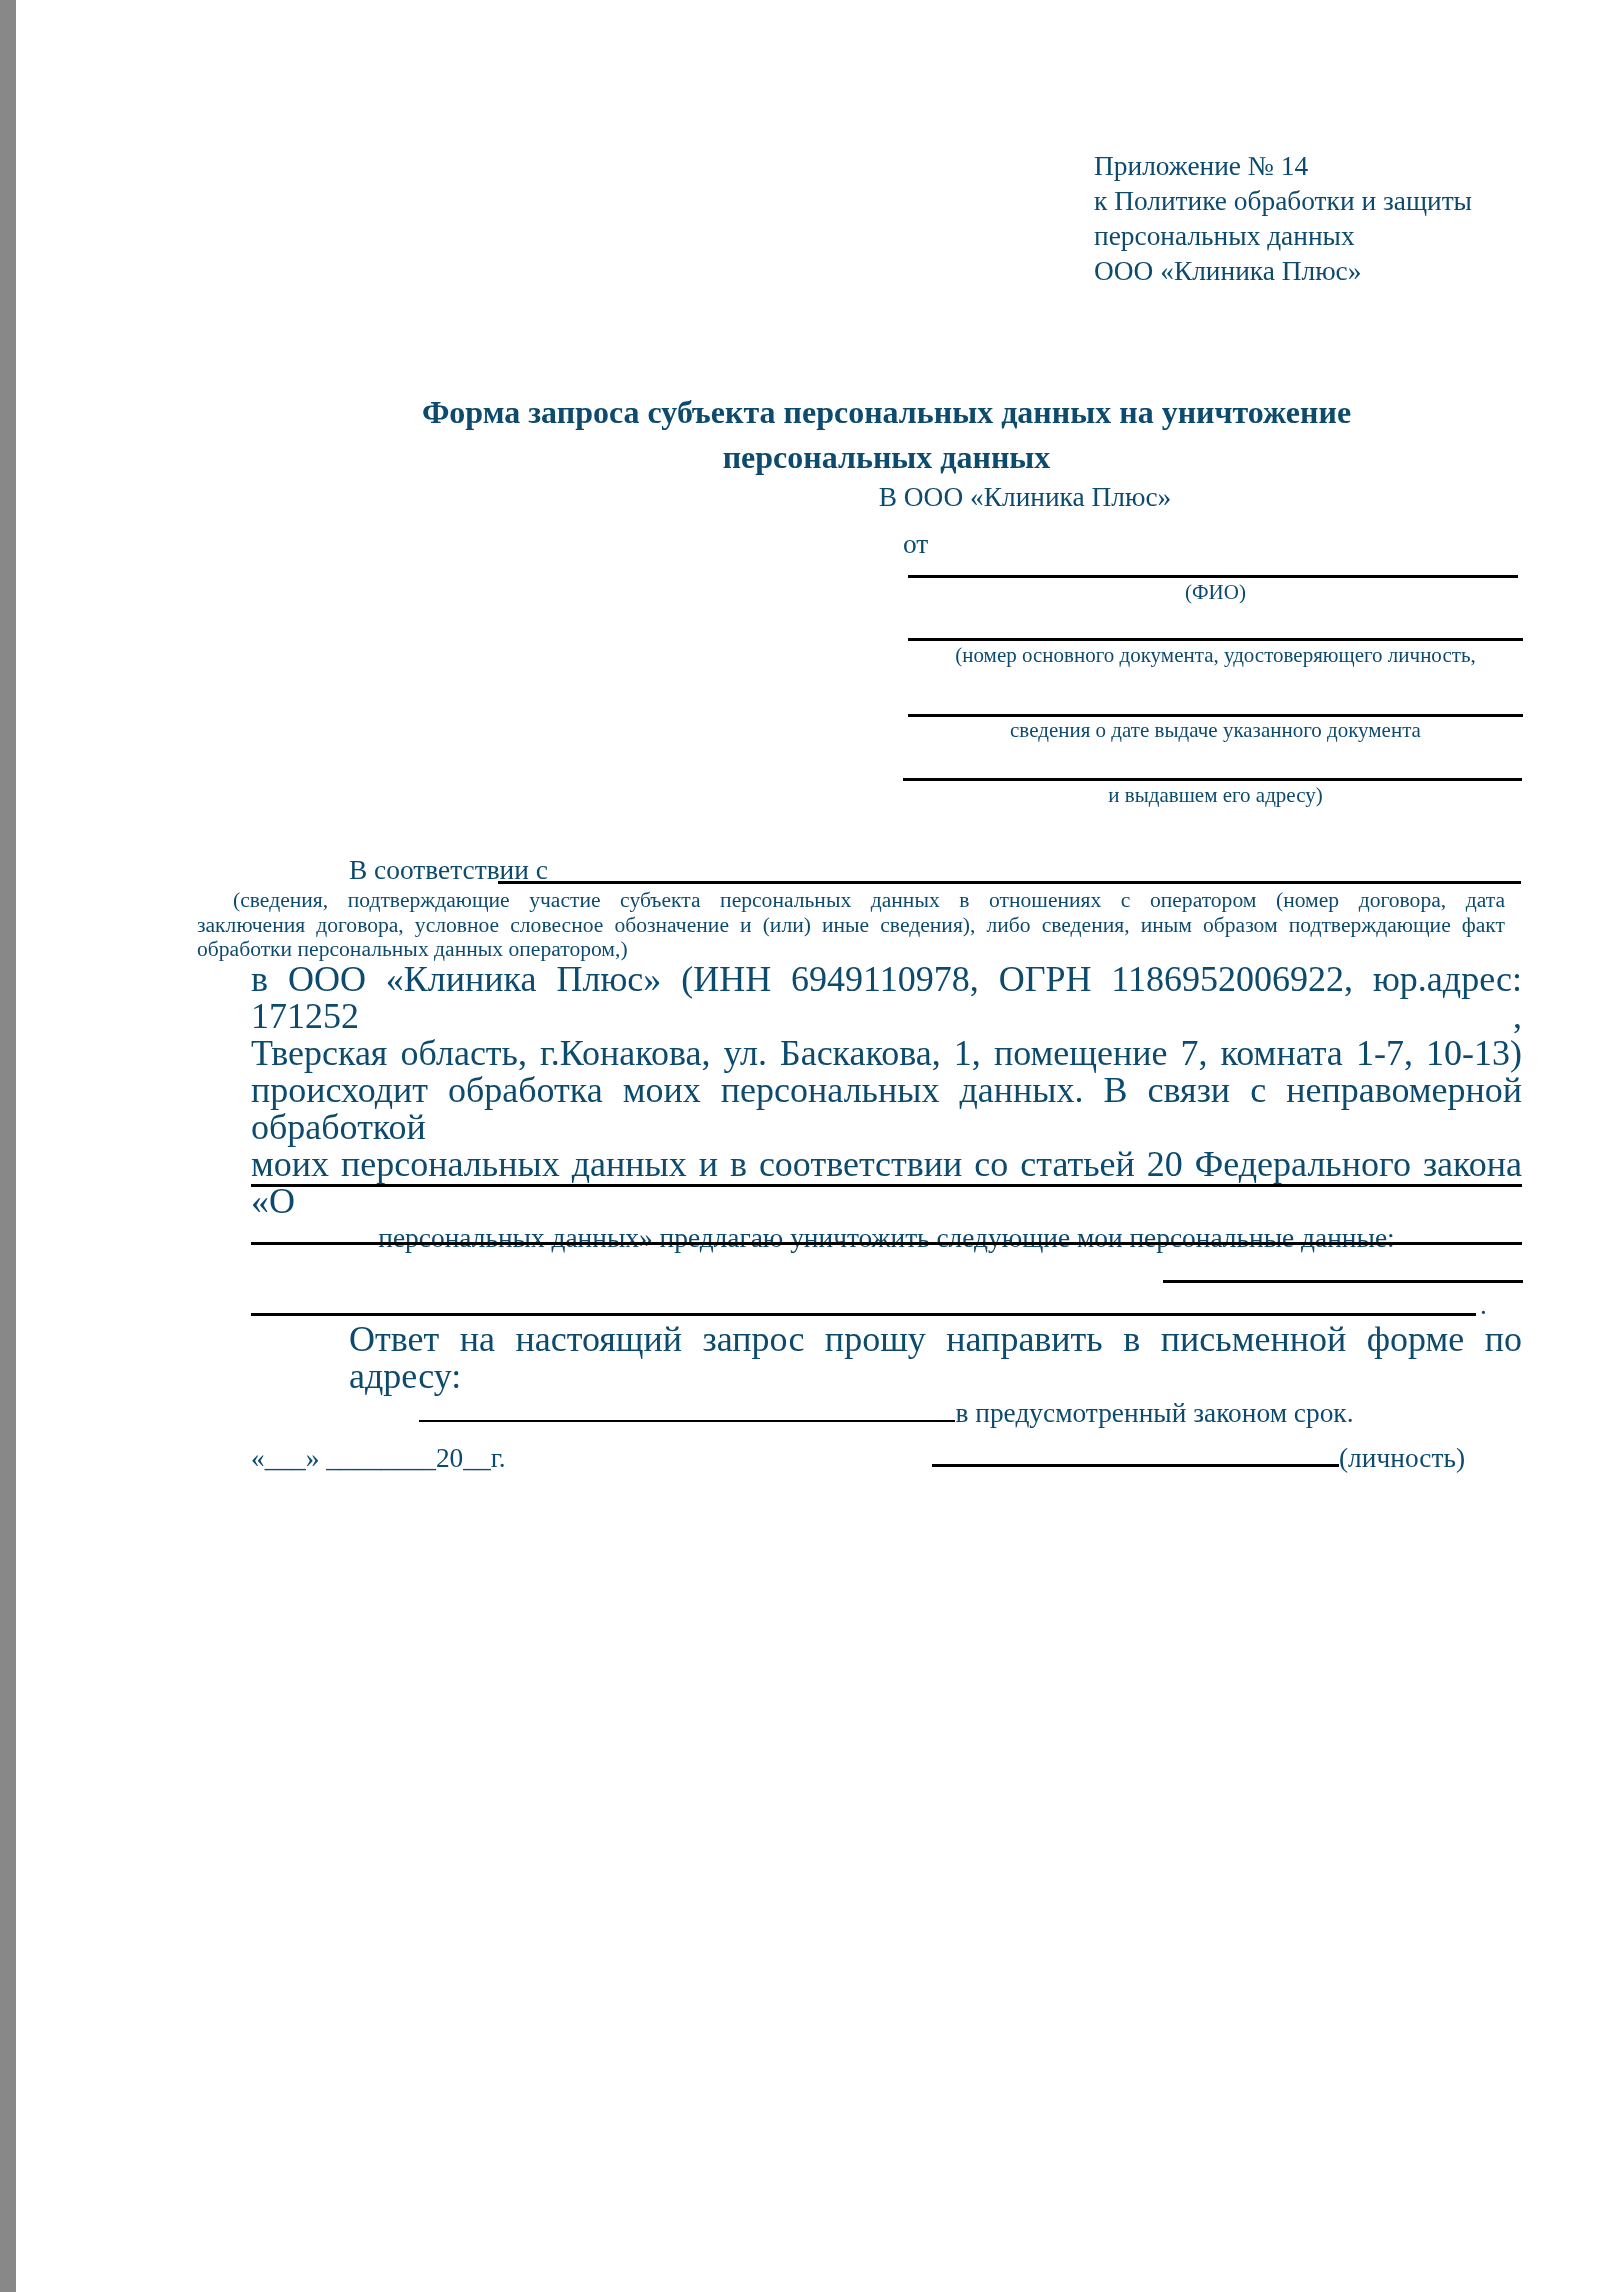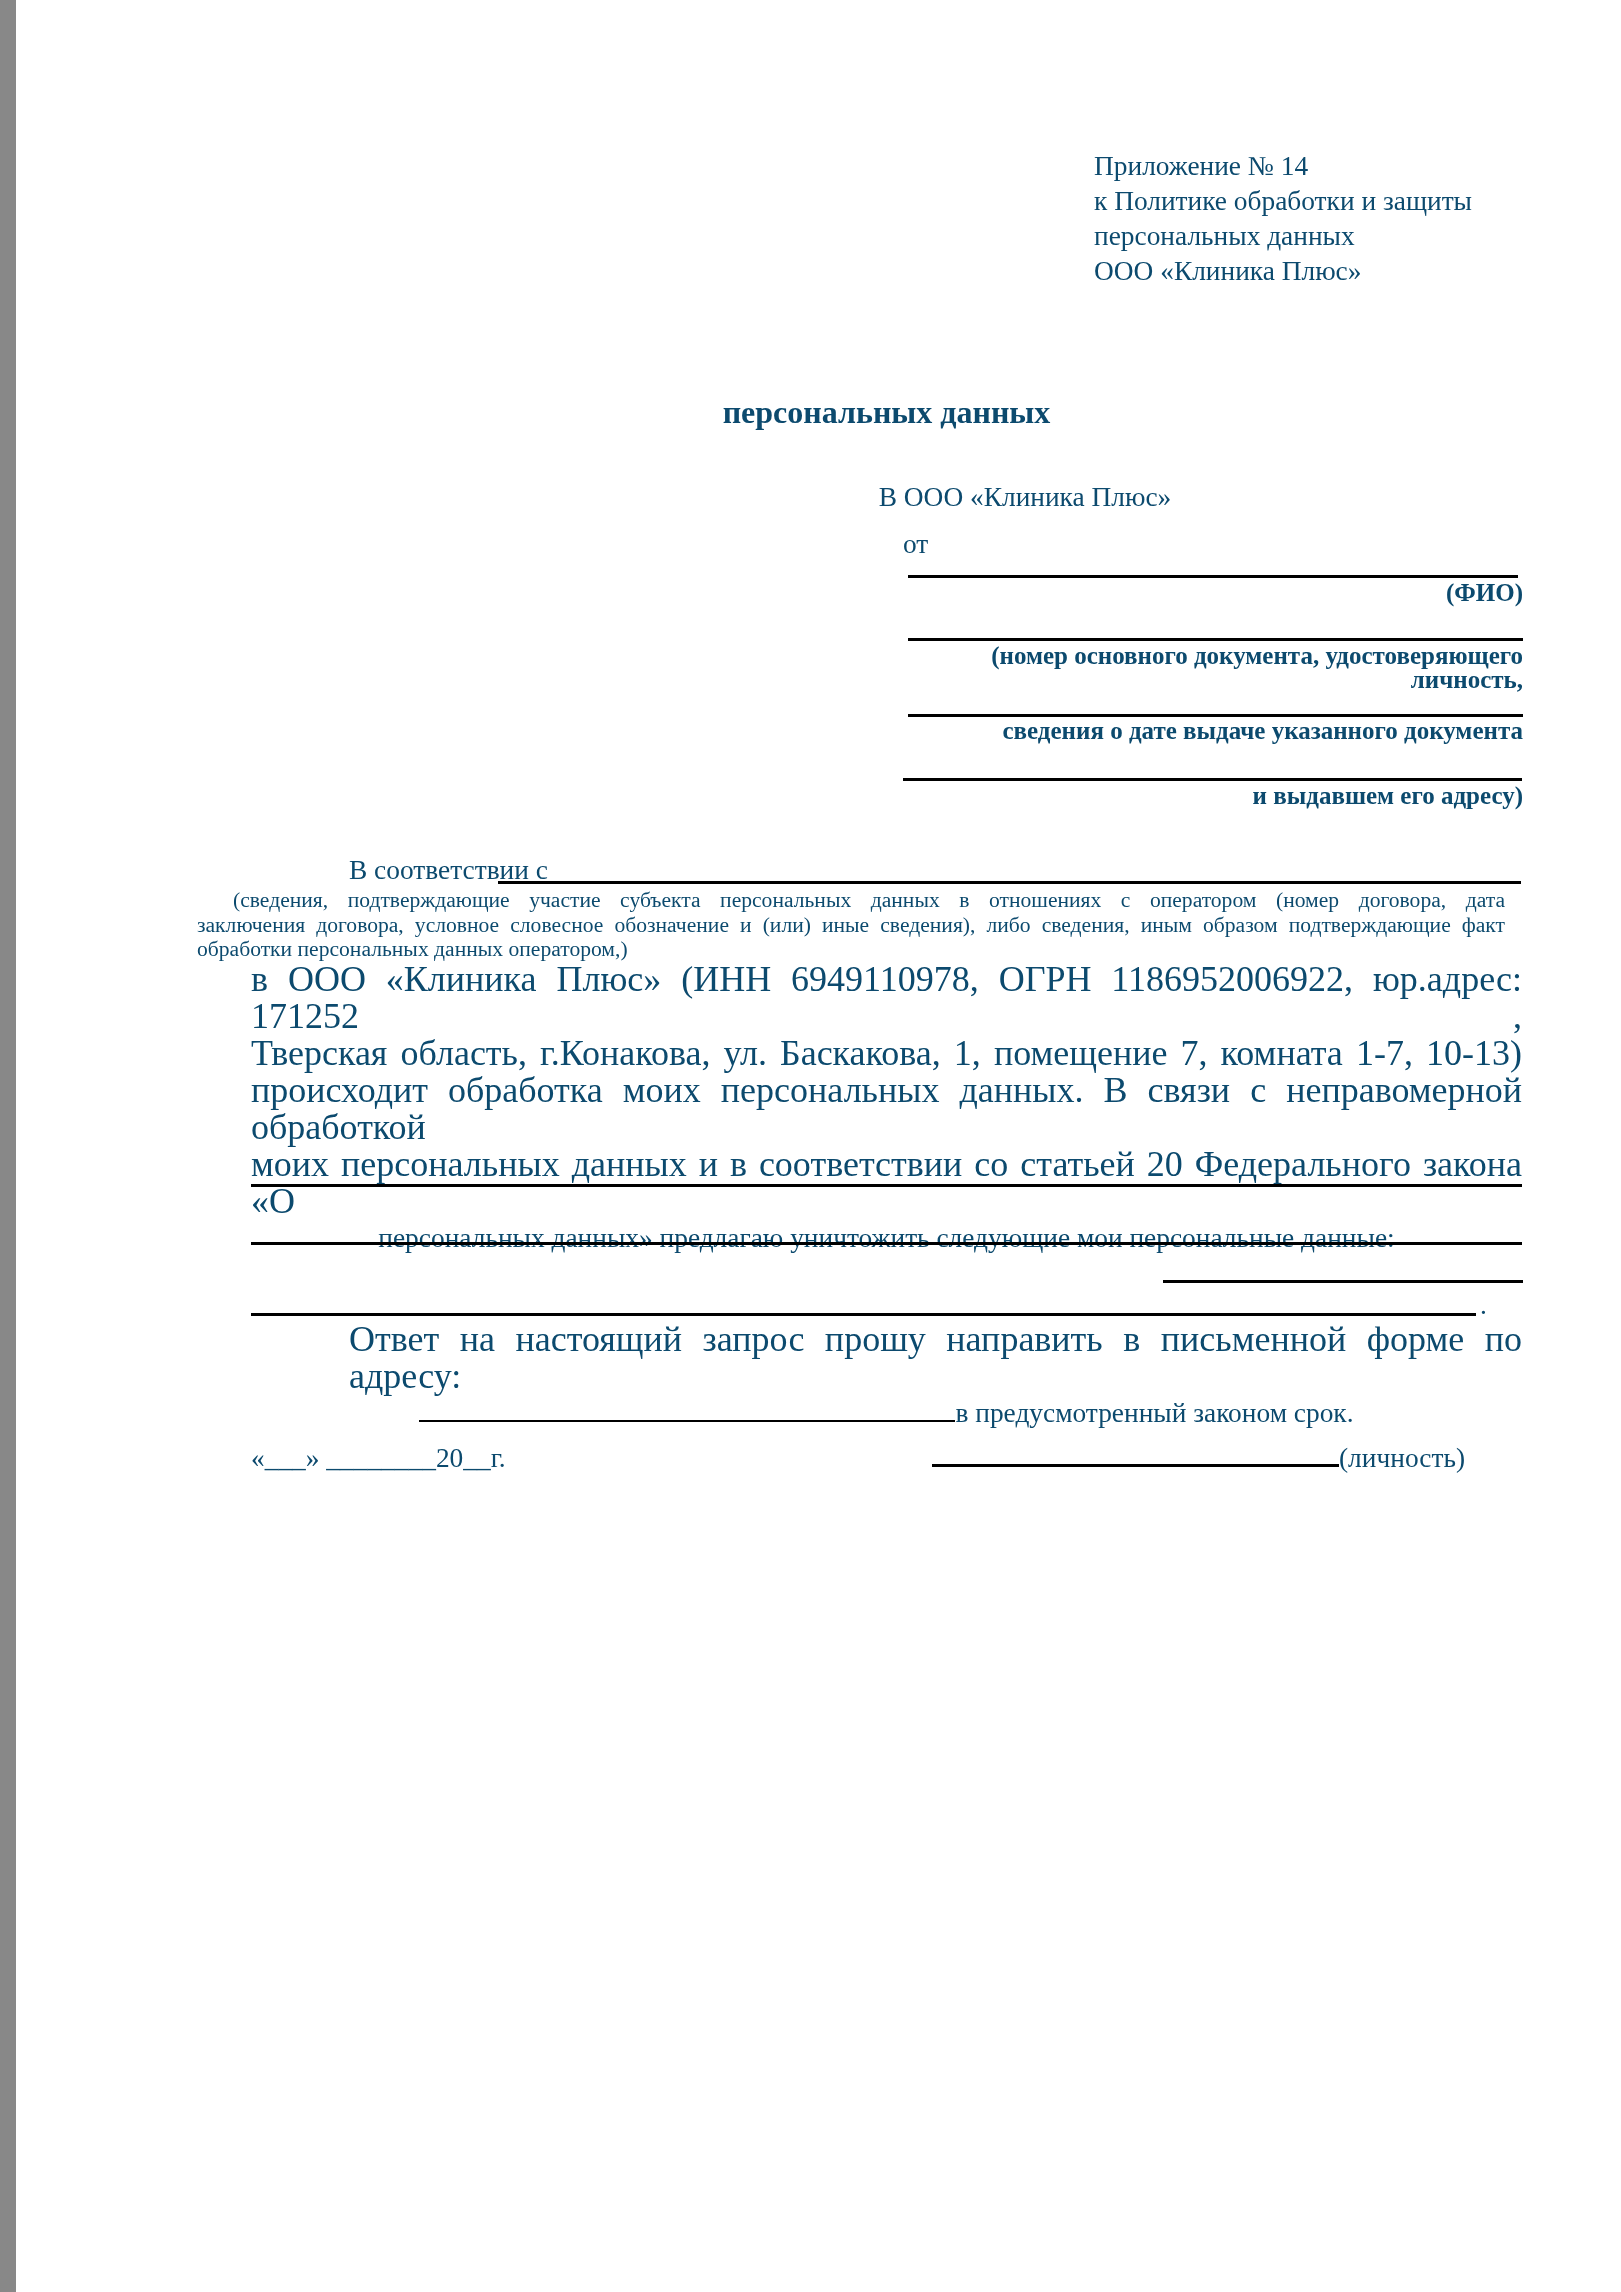--- a/index.html
+++ b/index.html
@@ -22,39 +22,40 @@
   .jline{
     font-size:36px;line-height:37px;
     text-align:justify;text-align-last:justify;
     white-space:normal;
   }
   .jline-last{
     font-size:27.4px;line-height:37px;text-align:center;
   }
   .note{font-size:21.6px;line-height:24.5px;}
   .note .jn{text-align:justify;text-align-last:justify;}
-  .cap{font-size:25px;line-height:23.5px;text-align:right;font-weight:bold;}
+  .cap{font-size:21px;line-height:23.5px;text-align:center;}
   .uline-inline{
     display:inline-block;height:23.5px;border-bottom:2.9px solid #000;
     vertical-align:baseline;
   }
 </style>
 </head>
 <body>
 
 <div id="page">
 
   <div class="abs appendix" style="left:1078px;top:149px;width:461px;">
     <div>Приложение № 14</div>
     <div>к Политике обработки и защиты</div>
     <div>персональных данных</div>
     <div>ООО «Клиника Плюс»</div>
   </div>
 
   <div class="abs title" style="left:235px;top:390px;width:1271px;">
+    <div>Форма запроса субъекта персональных данных на уничтожение</div>
     <div>персональных данных</div>
   </div>
 
   <div class="abs body-fs" style="left:725px;top:480px;width:568px;text-align:center;">В ООО «Клиника Плюс»</div>
 
   <div class="abs body-fs" style="left:887px;top:527px;">от</div>
 
   <div class="rule" style="left:892px;top:575px;width:610px;"></div>
   <div class="abs cap" style="left:892px;top:581px;width:615px;">(ФИО)</div>
 

